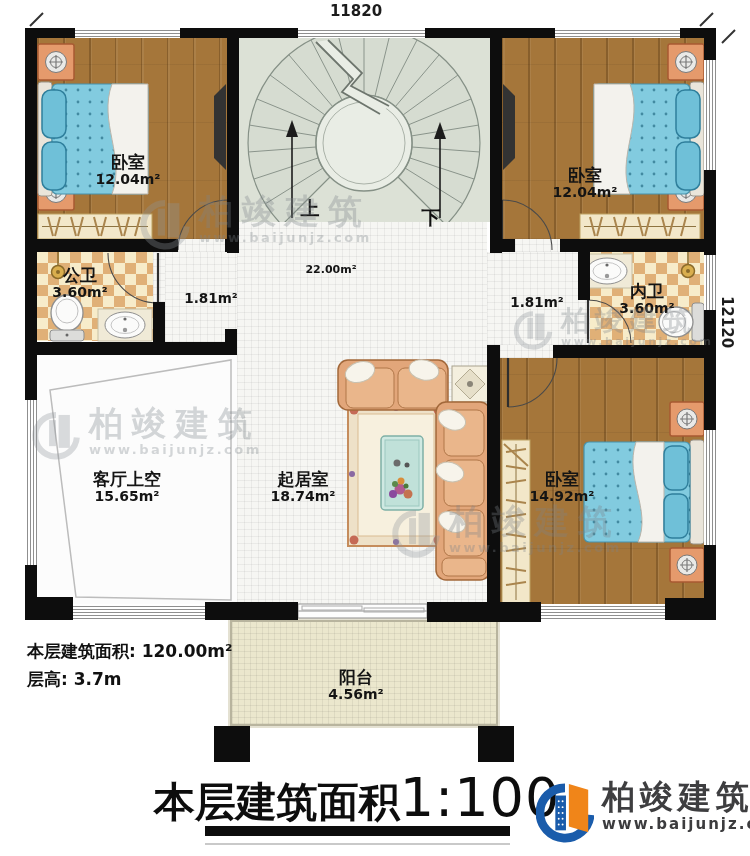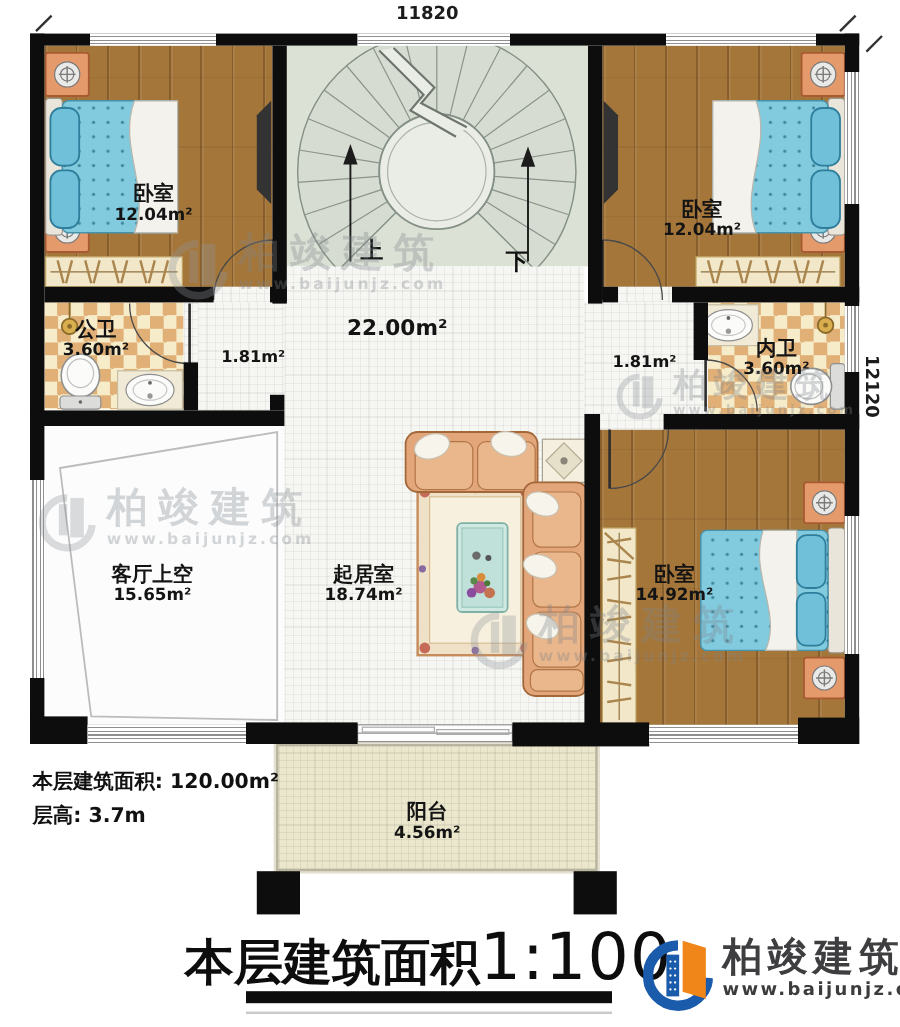--- a/index.html
+++ b/index.html
@@ -330,21 +330,21 @@
     <span class="rarea">15.65m²</span>
   </div>
   <div class="room-label" style="left:303px;top:470px">
     <span class="rname">起居室</span>
     <span class="rarea">18.74m²</span>
   </div>
   <div class="room-label" style="left:356px;top:668px">
     <span class="rname">阳台</span>
     <span class="rarea">4.56m²</span>
   </div>
-  <div class="area-label" style="left:331px;top:263px;font-size:18px">22.00m²</div>
+  <div class="area-label" style="left:331px;top:263px;font-size:11px">22.00m²</div>
   <div class="area-label" style="left:211px;top:290px;font-size:13.5px">1.81m²</div>
   <div class="area-label" style="left:537px;top:294px;font-size:13.5px">1.81m²</div>
 
   <div class="wm" style="left:138px;top:194px">
     <svg width="54" height="58" viewBox="0 0 60 64">
       <path d="M30,10 A24,24 0 1 0 54,36" fill="none" stroke="#8f959b" stroke-width="7"></path>
       <rect x="22" y="16" width="8" height="30" fill="#8f959b"></rect>
         <rect x="33" y="10" width="13" height="38" fill="#8f959b"></rect>
     </svg>
     <div class="wm-text">

